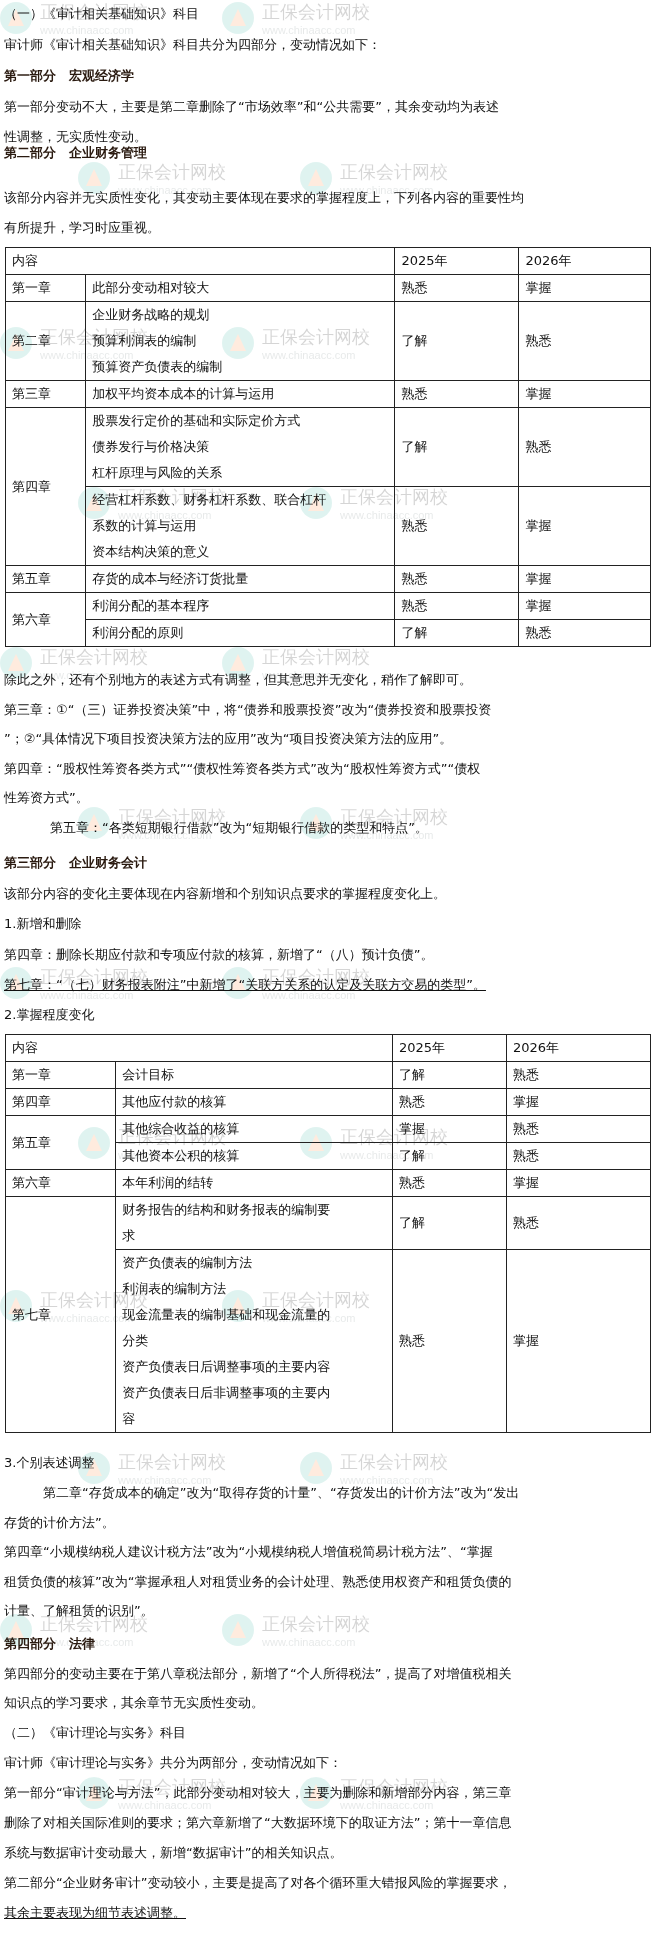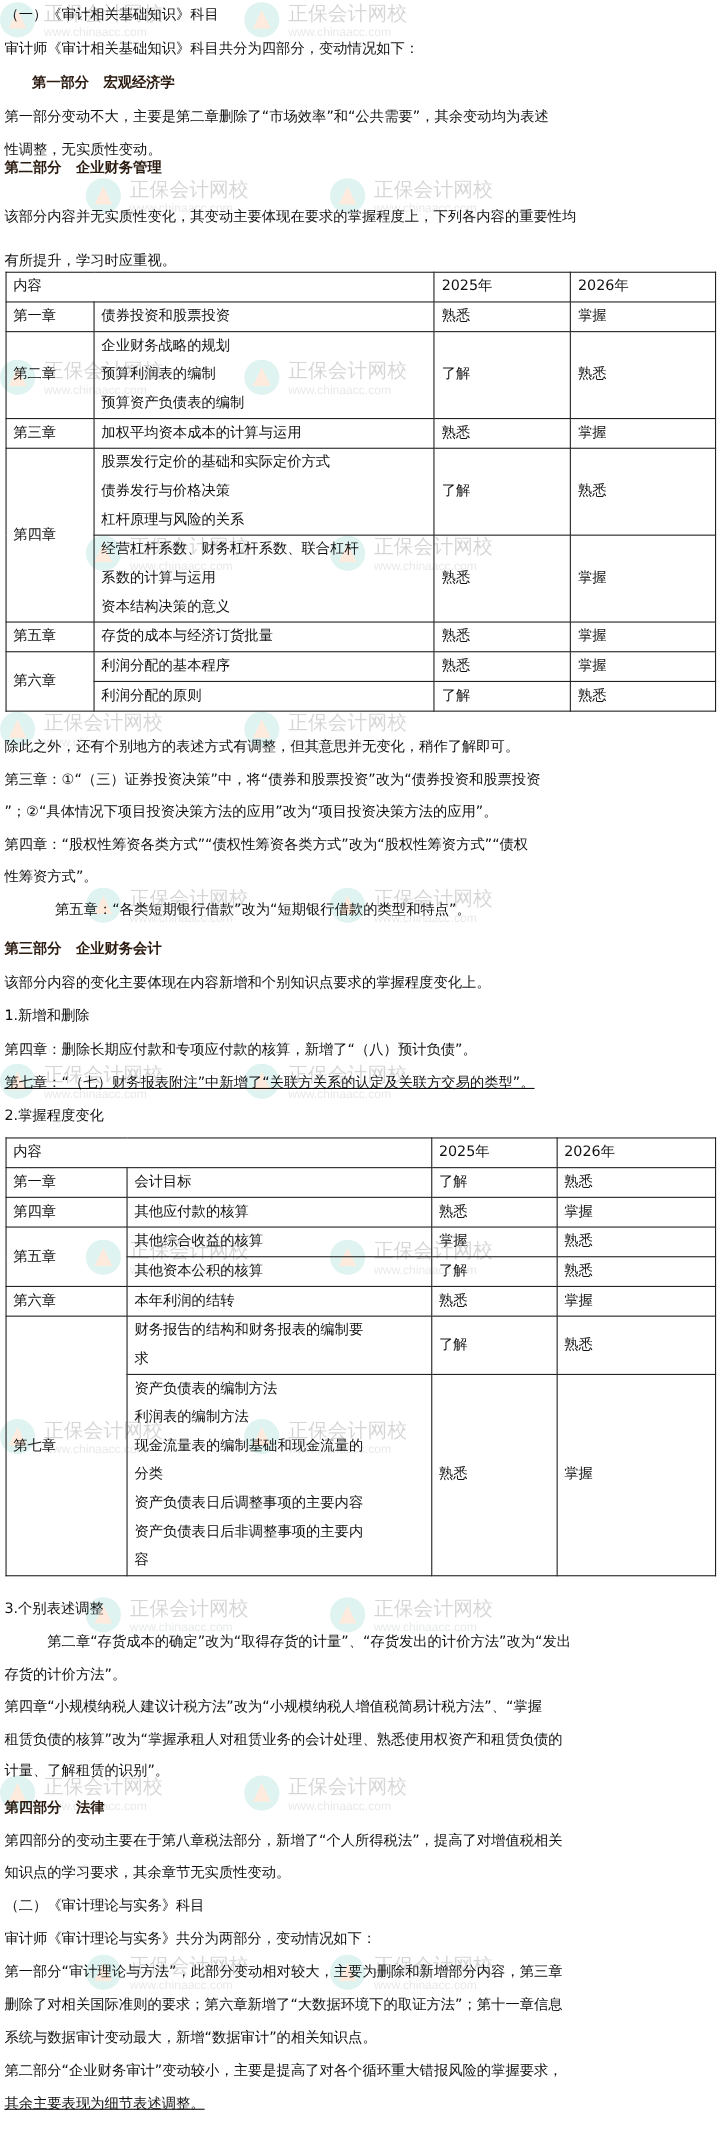--- a/index.html
+++ b/index.html
@@ -141,43 +141,43 @@
   </div>
 <div class="wm" style="left:300px;top:1775px;width:200px;height:40px;">
     <div class="logo"></div>
     <div class="t1">正保会计网校</div>
     <div class="t2">www.chinaacc.com</div>
   </div>
 
 <div class="content">
   <div class="p" style="top:4px;">（一）《审计相关基础知识》科目</div>
   <div class="p" style="top:35px;">审计师《审计相关基础知识》科目共分为四部分，变动情况如下：</div>
-  <div class="p h" style="top:66px;margin-left:25px;">第一部分　宏观经济学</div>
+  <div class="p h" style="top:66px;">第一部分　宏观经济学</div>
   <div class="p" style="top:97px;">第一部分变动不大，主要是第二章删除了“市场效率”和“公共需要”，其余变动均为表述</div>
   <div class="p" style="top:127px;">性调整，无实质性变动。</div>
   <div class="p h" style="top:143px;">第二部分　企业财务管理</div>
   <div class="p" style="top:188px;">该部分内容并无实质性变化，其变动主要体现在要求的掌握程度上，下列各内容的重要性均</div>
-  <div class="p" style="top:228px;">有所提升，学习时应重视。</div>
+  <div class="p" style="top:218px;">有所提升，学习时应重视。</div>
 
   <table class="grid" style="left:1px;top:247px;width:646px;">
     <colgroup>
         <col style="width:64px">
         <col style="width:244px">
         <col style="width:99px">
         <col style="width:105px">
       </colgroup>
     <tbody>
         <tr>
       <td colspan="2">内容</td>
       <td>2025年</td>
       <td>2026年</td>
     </tr>
     <tr>
       <td>第一章</td>
-      <td>债券投资和股票投资</td>
+      <td>此部分变动相对较大</td>
       <td>熟悉</td>
       <td>掌握</td>
     </tr>
     <tr>
       <td>第二章</td>
       <td class="multi">
         <div>企业财务战略的规划</div>
         <div>预算利润表的编制</div>
         <div>预算资产负债表的编制</div>
       </td>

